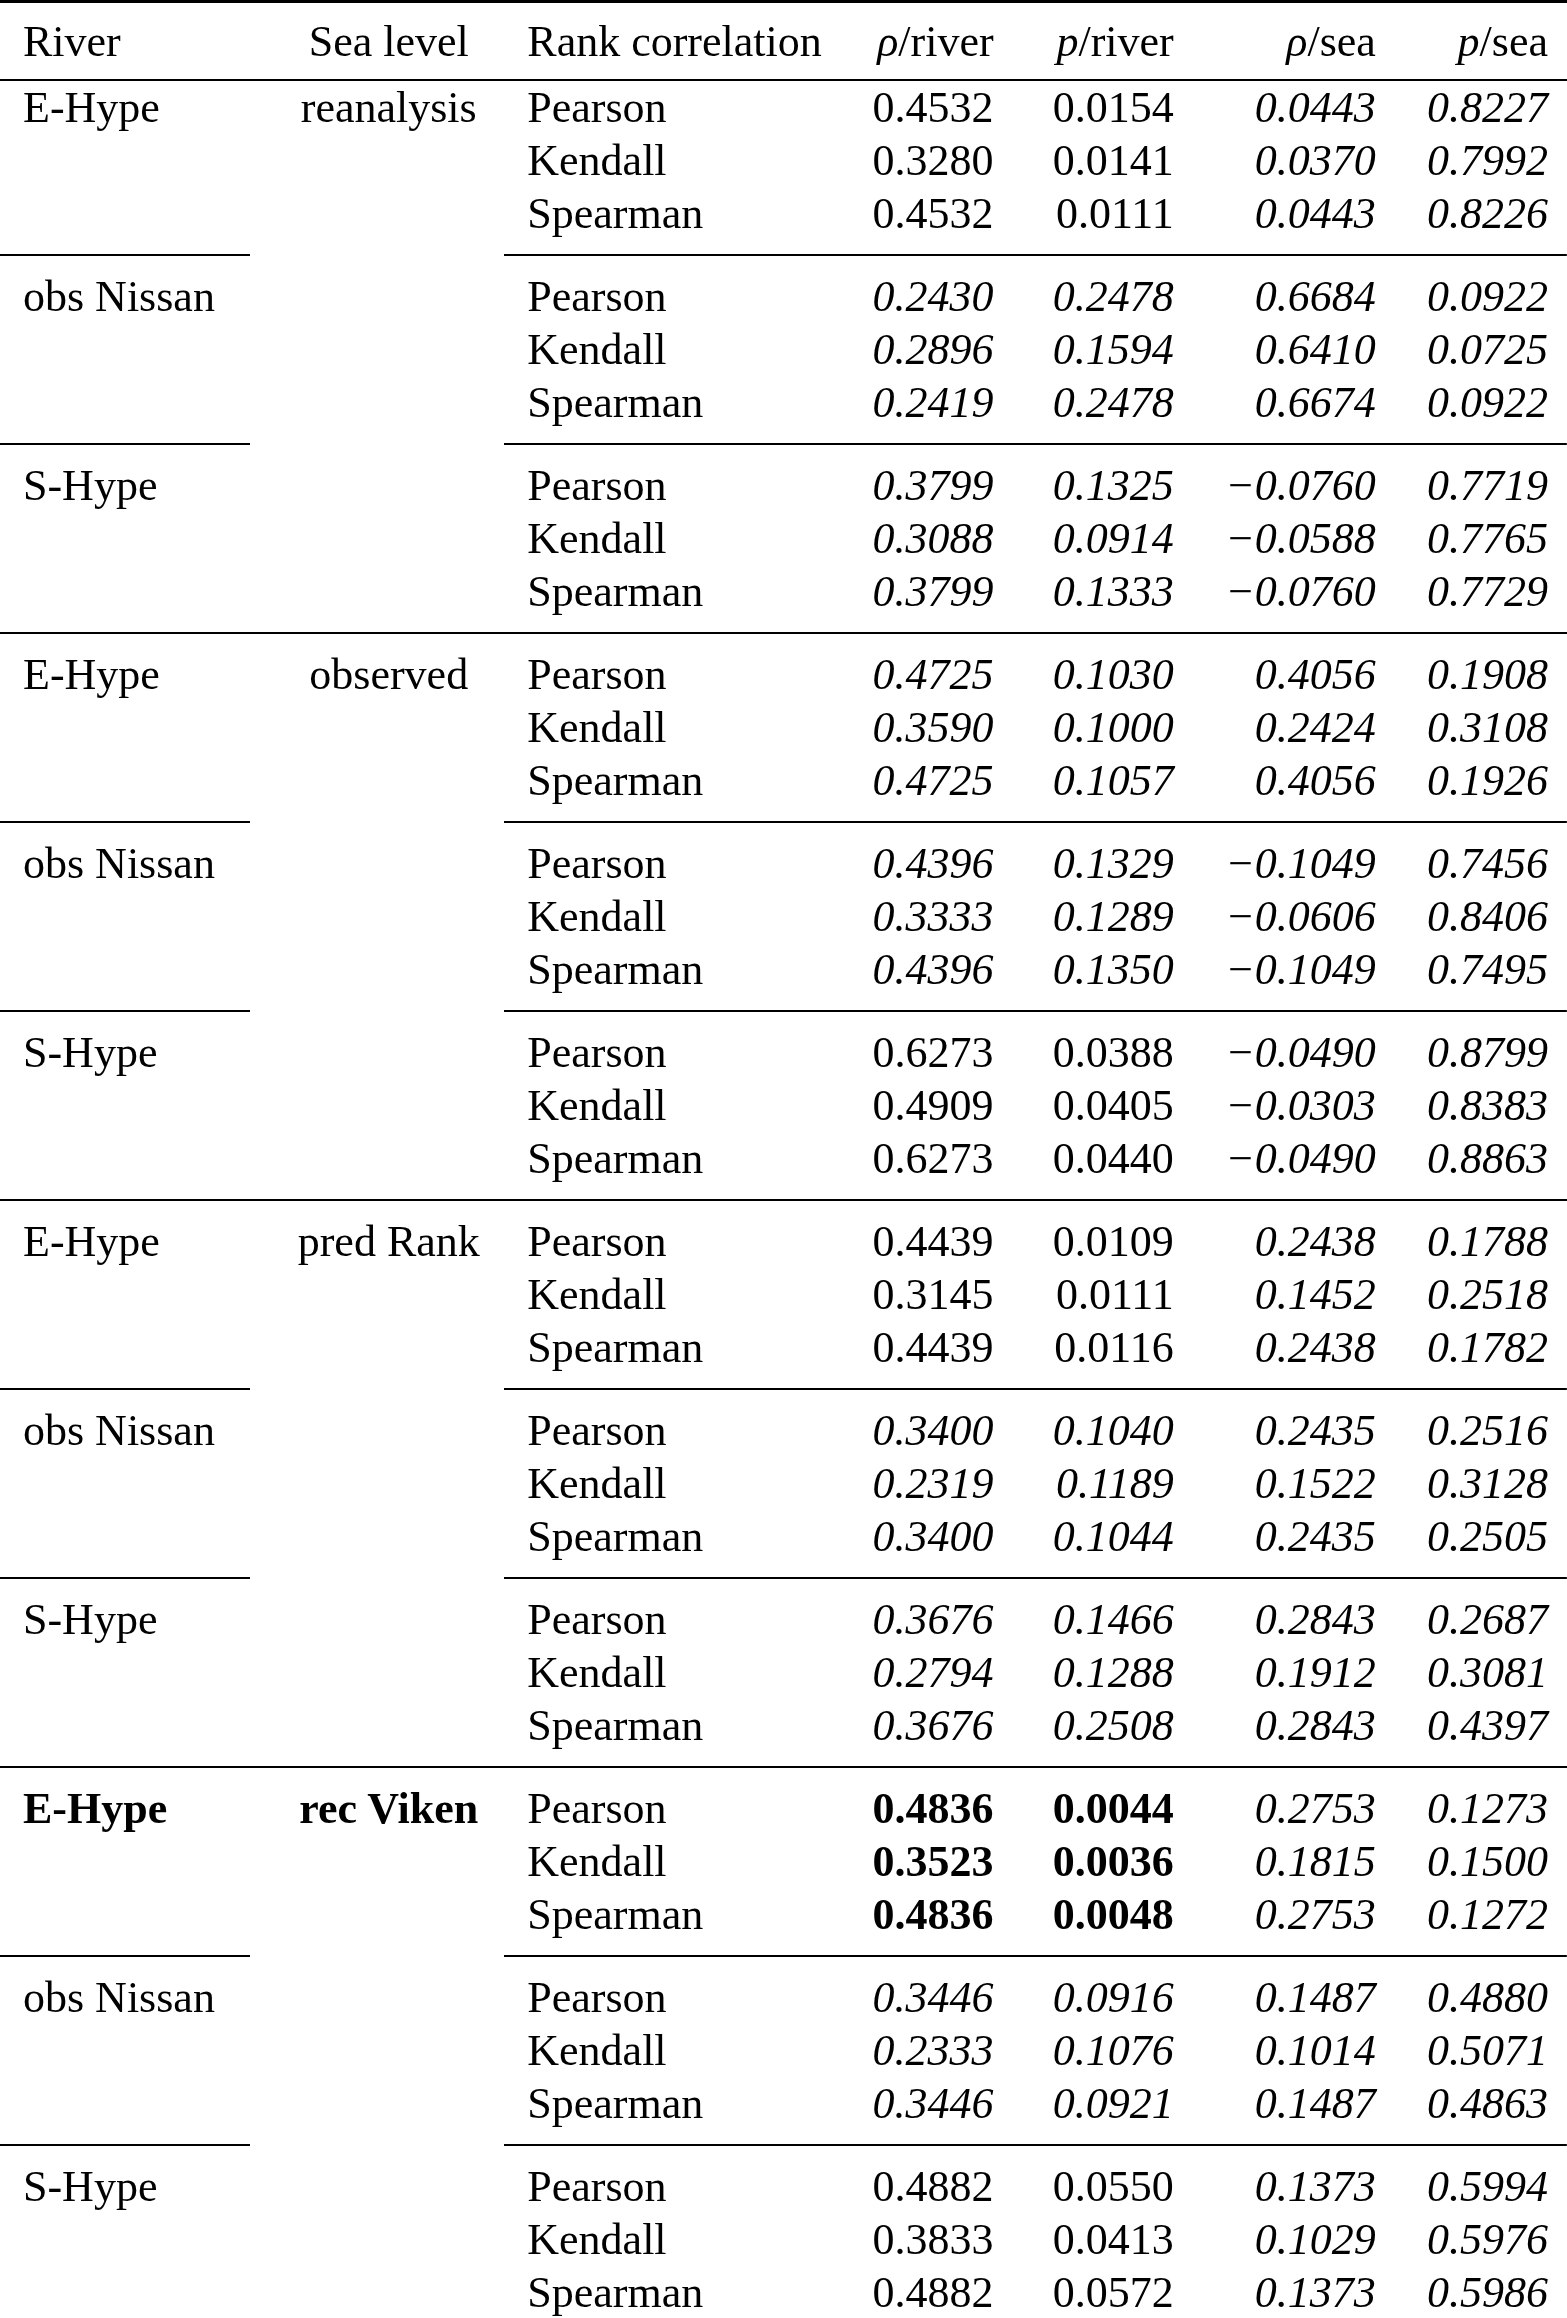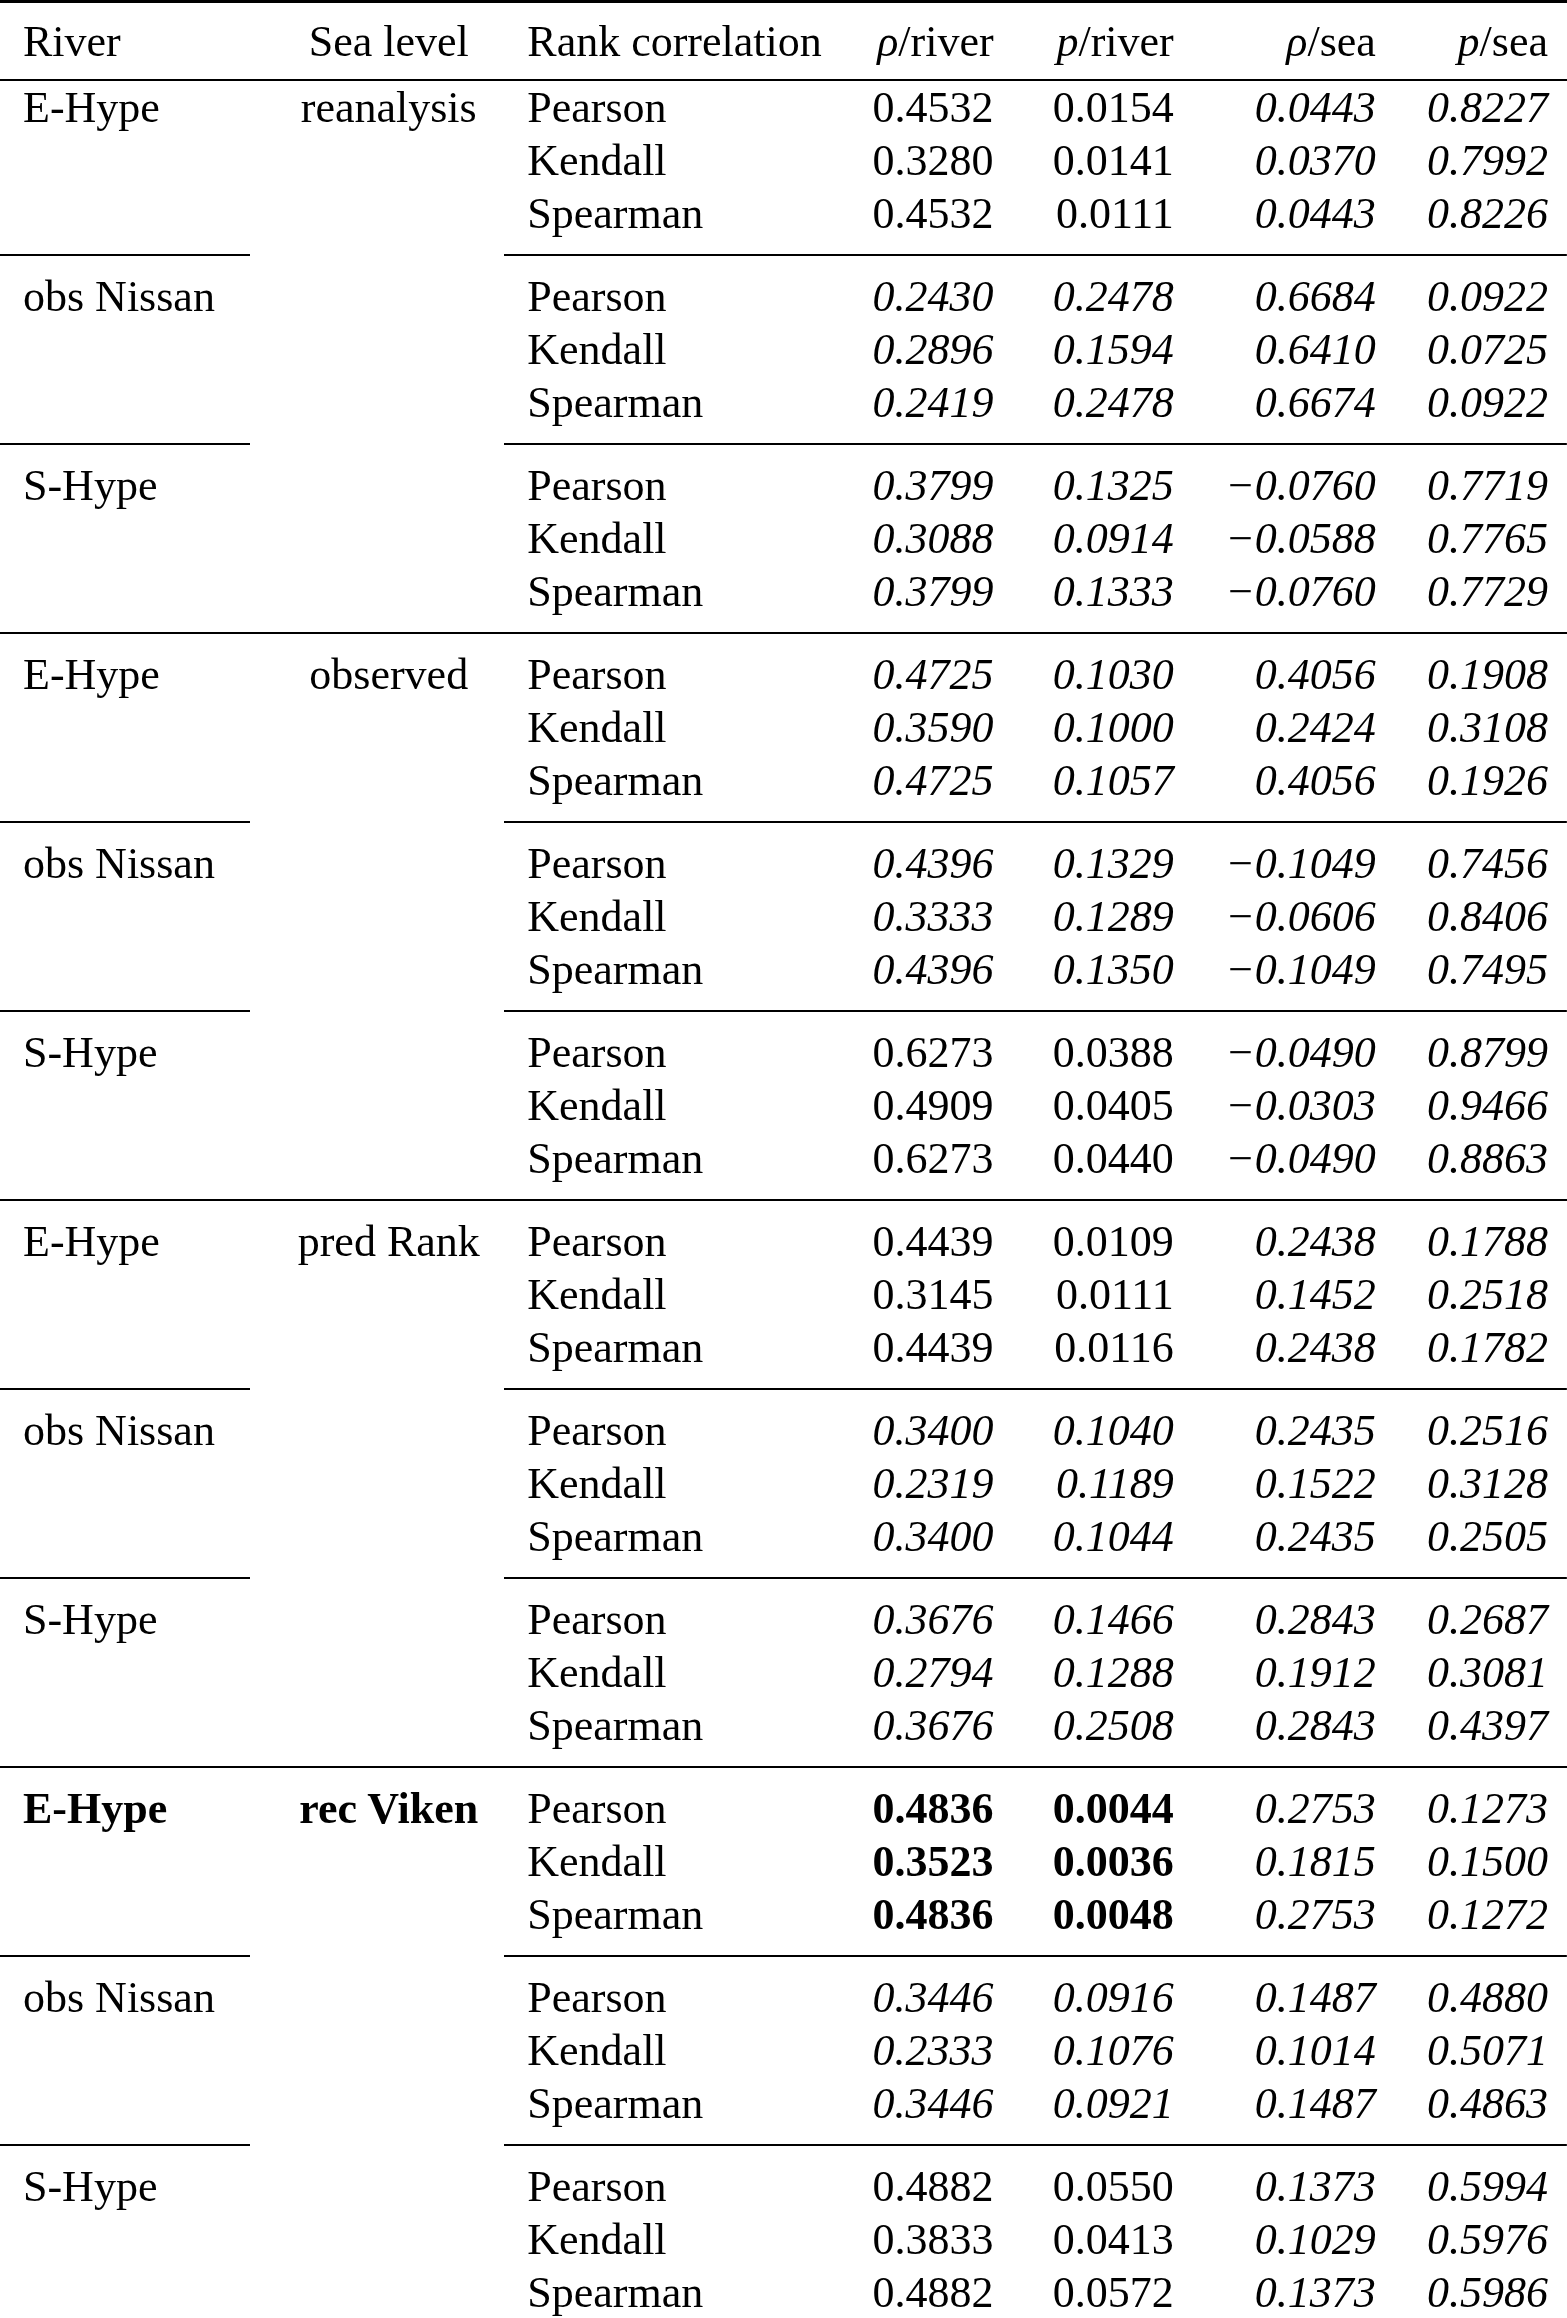--- a/index.html
+++ b/index.html
@@ -240,21 +240,21 @@
           <td class="c6 num italic">−0.0490</td>
           <td class="c7 num italic">0.8799</td>
         </tr>
         <tr>
           <td class="c1"></td>
           <td class="c2"></td>
           <td class="c3">Kendall</td>
           <td class="c4 num roman">0.4909</td>
           <td class="c5 num roman">0.0405</td>
           <td class="c6 num italic">−0.0303</td>
-          <td class="c7 num italic">0.9466</td>
+          <td class="c7 num italic">0.8383</td>
         </tr>
         <tr>
           <td class="c1"></td>
           <td class="c2"></td>
           <td class="c3">Spearman</td>
           <td class="c4 num roman">0.6273</td>
           <td class="c5 num roman">0.0440</td>
           <td class="c6 num italic">−0.0490</td>
           <td class="c7 num italic">0.8863</td>
         </tr>

